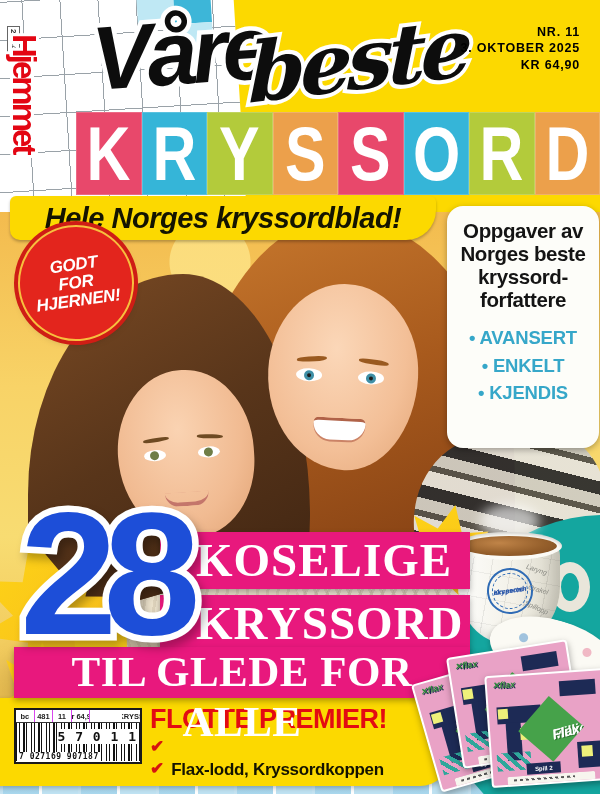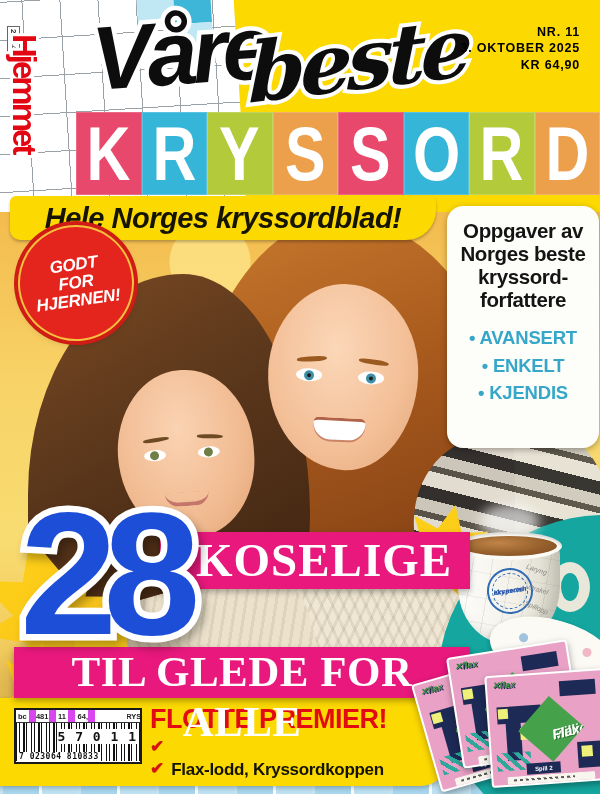--- a/index.html
+++ b/index.html
@@ -180,21 +180,21 @@
     border-radius:0 0 30px 0;box-shadow:0 2px 5px rgba(0,0,0,.25);padding:6px 0 0 158px;}
   .prizes .ttl{color:#e30b12;font-weight:900;font-size:27px;letter-spacing:-.5px;}
   .prow{display:flex;gap:7px;margin-top:3px;align-items:flex-start;}
   .check{color:#d6140f;font-size:17px;line-height:1.1;font-weight:900;}
   .ptxt{font-weight:800;font-size:17px;line-height:1.12;color:#131300;letter-spacing:-.3px;}
 
   
   .barcode{position:absolute;left:14px;top:708px;width:128px;height:56px;z-index:10;background:#fff;
     border:2px solid #1a1a1a;font-family:"DejaVu Sans Mono",monospace;}
   .bc-labels{display:flex;height:13px;border-bottom:1px solid #333;}
-  .bc-labels span{flex:1;border-right:7px solid #d946ef;font-size:7.5px;font-weight:700;color:#222;
+  .bc-labels span{flex:1;border-right:1px solid #d946ef;font-size:7.5px;font-weight:700;color:#222;
     display:flex;align-items:center;justify-content:center;font-family:"Liberation Sans",sans-serif;white-space:nowrap;overflow:hidden;}
   .bc-labels span:last-child{border-right:none;margin-left:32px;}
   .bc-body{position:relative;height:38px;
     background:repeating-linear-gradient(90deg,#111 0 1.5px,transparent 1.5px 3px,#111 3px 4px,transparent 4px 7.5px);}
   .bc-top{position:absolute;right:2px;top:6px;background:#fff;font-size:13px;font-weight:700;padding:0 1px;letter-spacing:1px;color:#111;}
   .bc-num{position:absolute;left:1px;bottom:0;background:#fff;font-size:8px;font-weight:700;letter-spacing:.5px;color:#111;padding:0 2px;}
 
   
   .flax{position:absolute;left:428px;top:638px;width:175px;height:160px;z-index:7;}
   .flax *{position:absolute;}
@@ -368,20 +368,21 @@
     <div class="mug-rim">
       <div class="coffee"></div>
     </div>
   </div>
 
   <div class="t-stack feat-28">
     <span class="s outline">28</span>
     <span class="s fill">28</span>
   </div>
   <div class="bar bar1">KOSELIGE</div>
+  <div class="bar bar2">KRYSSORD</div>
   <div class="bar bar3">TIL GLEDE FOR ALLE</div>
 
   <div class="bluegrid"></div>
 
   <div class="prizes">
     <div class="ttl">FLOTTE PREMIER!</div>
     <div class="prow">
       <span class="check">✔</span>
     </div>
     <div class="prow">
@@ -393,21 +394,21 @@
   <div class="barcode">
     <div class="bc-labels">
       <span>bc</span>
       <span>481</span>
       <span>11</span>
       <span>Kr 64,90</span>
       <span>KRYSS</span>
     </div>
     <div class="bc-body">
       <span class="bc-top">5 7 0 1 1</span>
-      <span class="bc-num">7 023064 810833</span>
+      <span class="bc-num">7 027169 907187</span>
     </div>
   </div>
 
   <div class="flax">
     <div class="wrapper-blob"></div>
 
     <div class="ticket tk1">
       <div class="nb1"></div>
         <div class="nb2"></div>
       <div class="nb3"></div>

